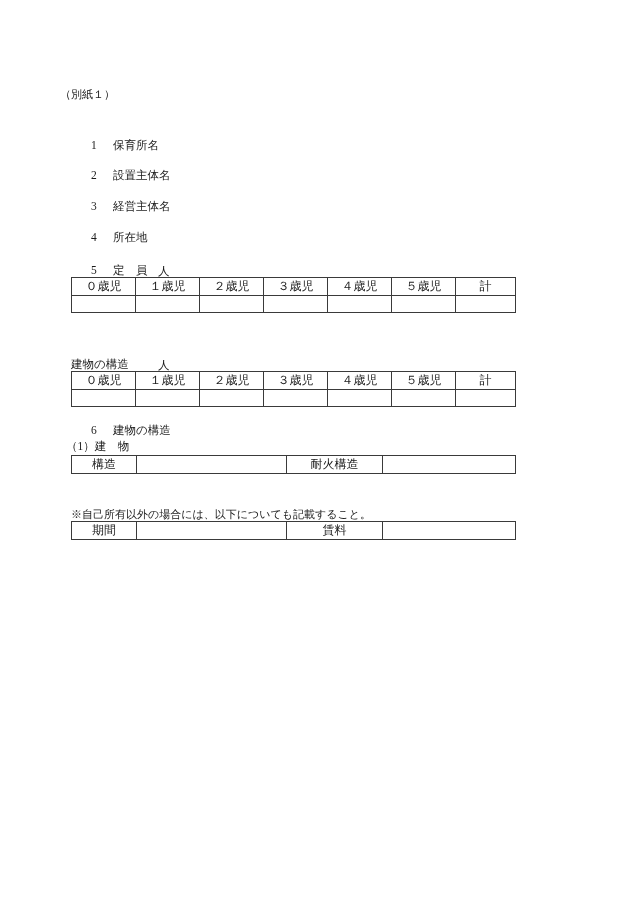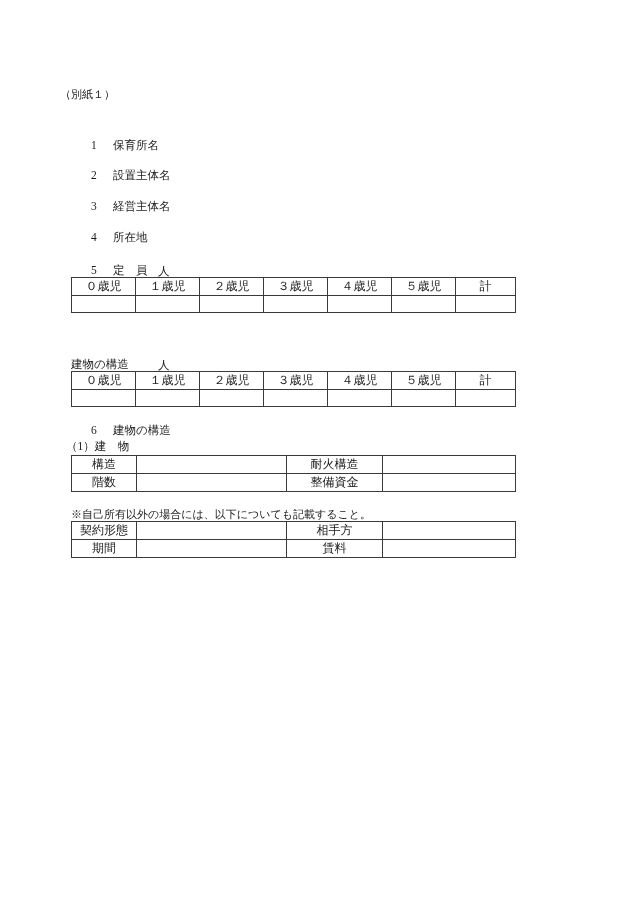--- a/index.html
+++ b/index.html
@@ -221,46 +221,34 @@
         <col class="lbl2">
         <col class="val2">
     </colgroup>
     <tbody>
       <tr>
         <td>構造</td>
         <td class="value"></td>
         <td>耐火構造</td>
         <td class="value"></td>
       </tr>
-      <tr>
-        <td>階数</td>
-        <td class="value"></td>
-        <td>整備資金</td>
-        <td class="value"></td>
-      </tr>
     </tbody>
   </table>
 
   <div class="t note note-2">※自己所有以外の場合には、以下についても記載すること。</div>
 
   <table class="grid tbl-lease">
     <colgroup>
       <col class="lbl">
         <col class="val">
         <col class="lbl2">
         <col class="val2">
     </colgroup>
     <tbody>
       <tr>
-        <td>契約形態</td>
-        <td class="value"></td>
-        <td>相手方</td>
-        <td class="value"></td>
-      </tr>
-      <tr>
         <td>期間</td>
         <td class="value"></td>
         <td>賃料</td>
         <td class="value"></td>
       </tr>
     </tbody>
   </table>
 
 </div>
 

